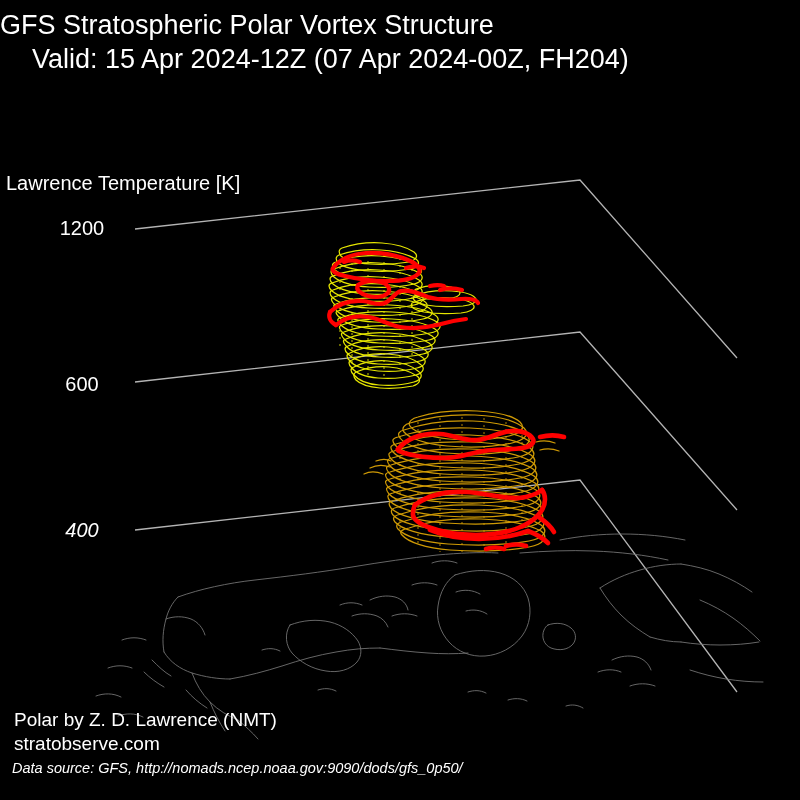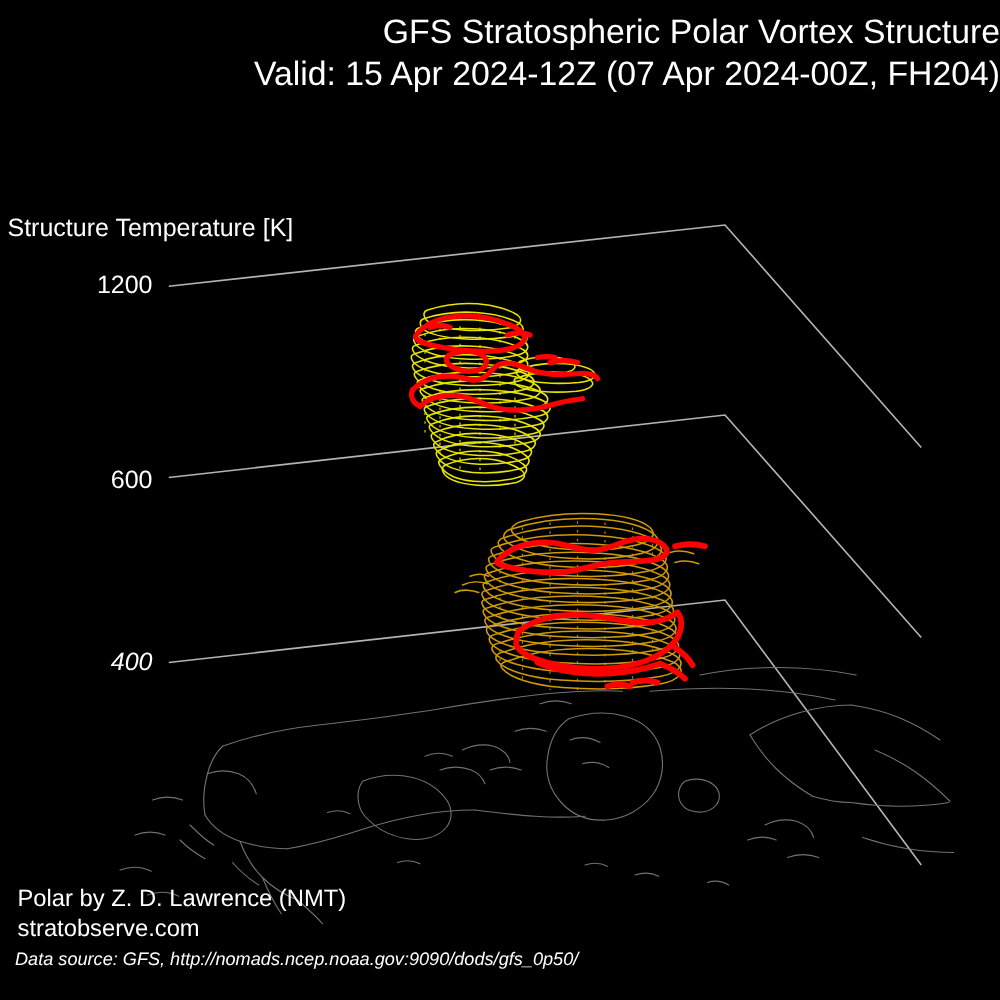--- a/index.html
+++ b/index.html
@@ -16,21 +16,21 @@
     font-family: "Liberation Sans", sans-serif;
     color: #ffffff;
   }
 
   
   #title-block {
     position: absolute;
     top: 8px;
     left: 0;
     width: 800px;
-    text-align: right;
+    text-align: left;
     pointer-events: none;
   }
   .title-line-1 {
     font-size: 27px;
     line-height: 34px;
     color: #ffffff;
     white-space: nowrap;
   }
   .title-line-2 {
     font-size: 27px;
@@ -48,21 +48,21 @@
     font-size: 20px;
     color: #ffffff;
     white-space: nowrap;
   }
 
   
   .tick-label {
     position: absolute;
     font-size: 20px;
     color: #ffffff;
-    text-align: right;
+    text-align: center;
     white-space: nowrap;
   }
 
   
   #credit-block {
     position: absolute;
     left: 14px;
     top: 708px;
   }
   .credit-line {
@@ -304,21 +304,21 @@
       <path d="M486,549 C492,547 498,547 504,549"></path>
     </g>
 
   </svg>
 
   <div id="title-block">
     <div class="title-line-1">GFS Stratospheric Polar Vortex Structure</div>
     <div class="title-line-2">Valid: 15 Apr 2024-12Z  (07 Apr 2024-00Z, FH204)</div>
   </div>
 
-  <div id="zaxis-label">Structure Temperature [K]</div>
+  <div id="zaxis-label">Lawrence Temperature [K]</div>
 
   <div class="tick-label" style="left:42px; top:217px; width:80px;">1200</div>
 
   <div class="tick-label" style="left:42px; top:373px; width:80px;">600</div>
 
   <div class="tick-label" style="left:42px; top:519px; width:80px;font-style:italic;">400</div>
 
   <div id="credit-block">
     <div class="credit-line">Polar by Z. D. Lawrence (NMT)</div>
     <div class="credit-line">stratobserve.com</div>

